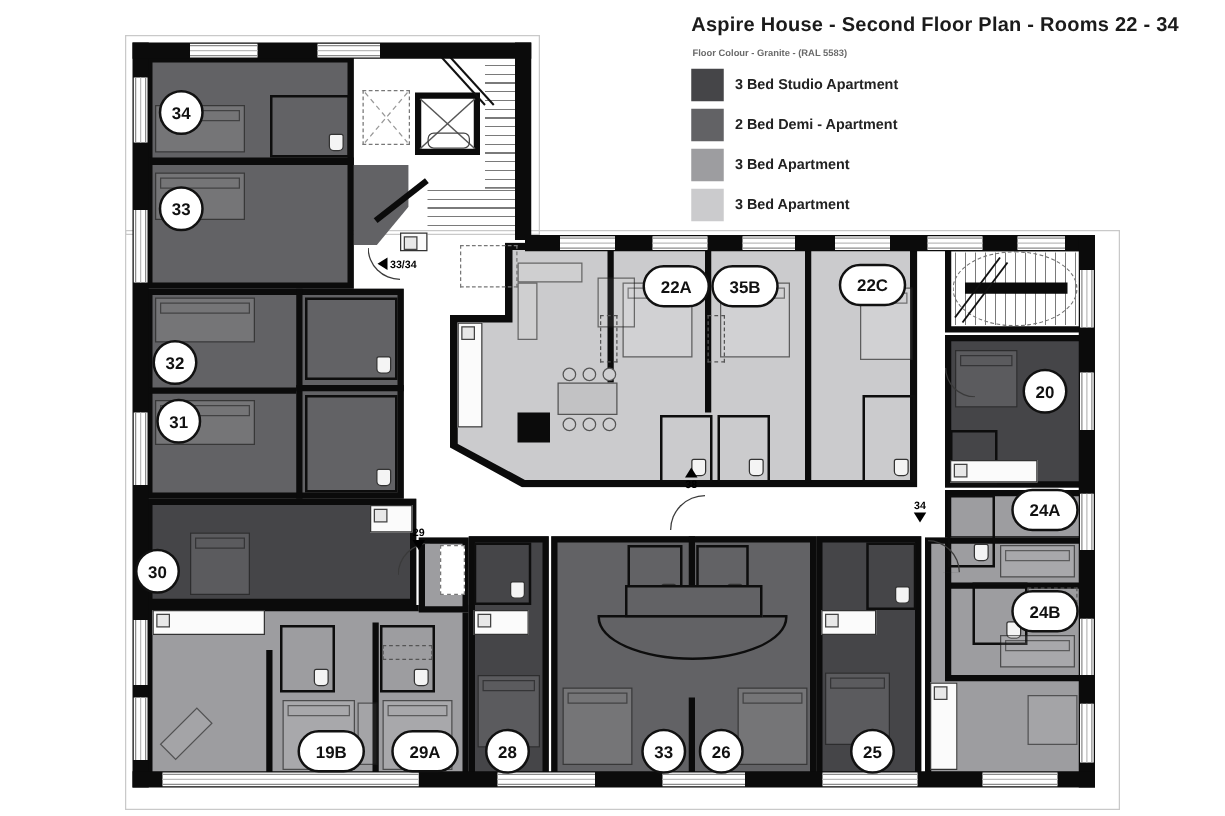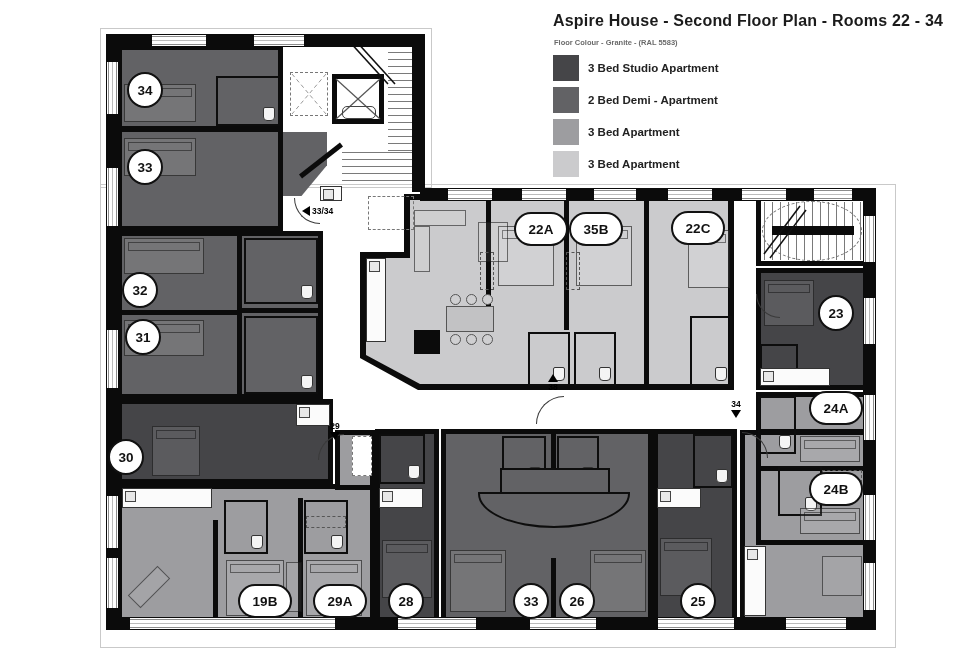--- a/index.html
+++ b/index.html
@@ -247,21 +247,21 @@
         <div class="room-label circle" style="left: 108px; top: 439px;">30</div>
         <div class="room-label oval" style="left: 238px; top: 584px;">19B</div>
         <div class="room-label oval" style="left: 313px; top: 584px;">29A</div>
         <div class="room-label circle" style="left: 388px; top: 583px;">28</div>
         <div class="room-label circle" style="left: 513px; top: 583px;">33</div>
         <div class="room-label circle" style="left: 559px; top: 583px;">26</div>
         <div class="room-label circle" style="left: 680px; top: 583px;">25</div>
         <div class="room-label oval" style="left: 514px; top: 212px;">22A</div>
         <div class="room-label oval" style="left: 569px; top: 212px;">35B</div>
         <div class="room-label oval" style="left: 671px; top: 211px;">22C</div>
-        <div class="room-label circle" style="left: 818px; top: 295px;">23</div>
+        <div class="room-label circle" style="left: 818px; top: 295px;">20</div>
         <div class="room-label oval" style="left: 809px; top: 391px;">24A</div>
         <div class="room-label oval" style="left: 809px; top: 472px;">24B</div>
       </div>
     <div id="markers">
         <div class="marker" style="left: 302px; top: 206px;">
           <div class="tri left"></div>
           <span>33/34</span>
         </div>
         <div class="marker col" style="left: 548px; top: 374px;">
           <div class="tri up"></div>

